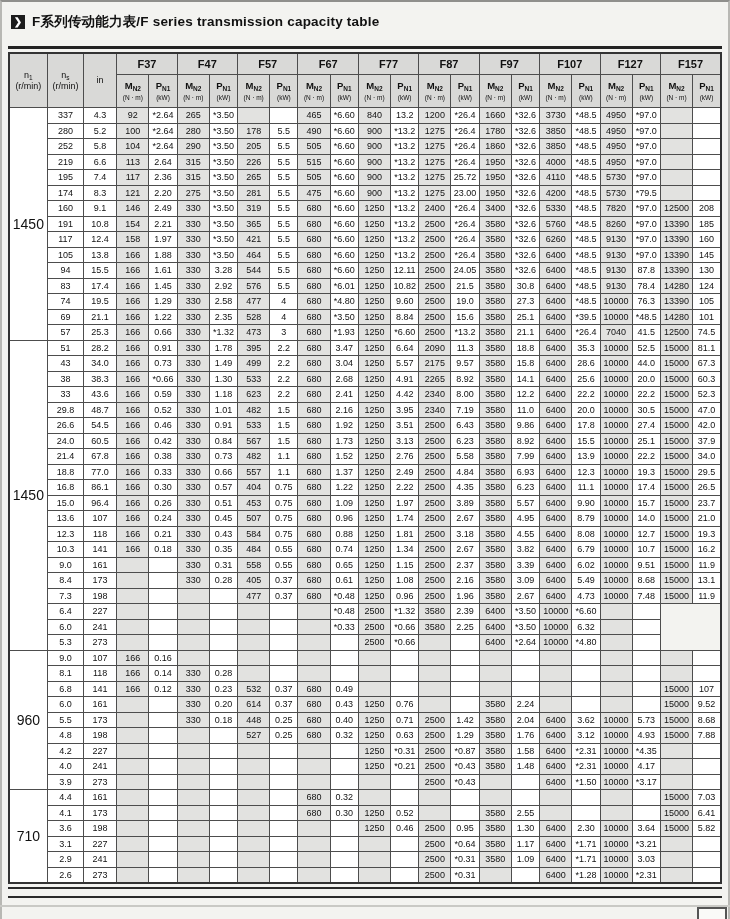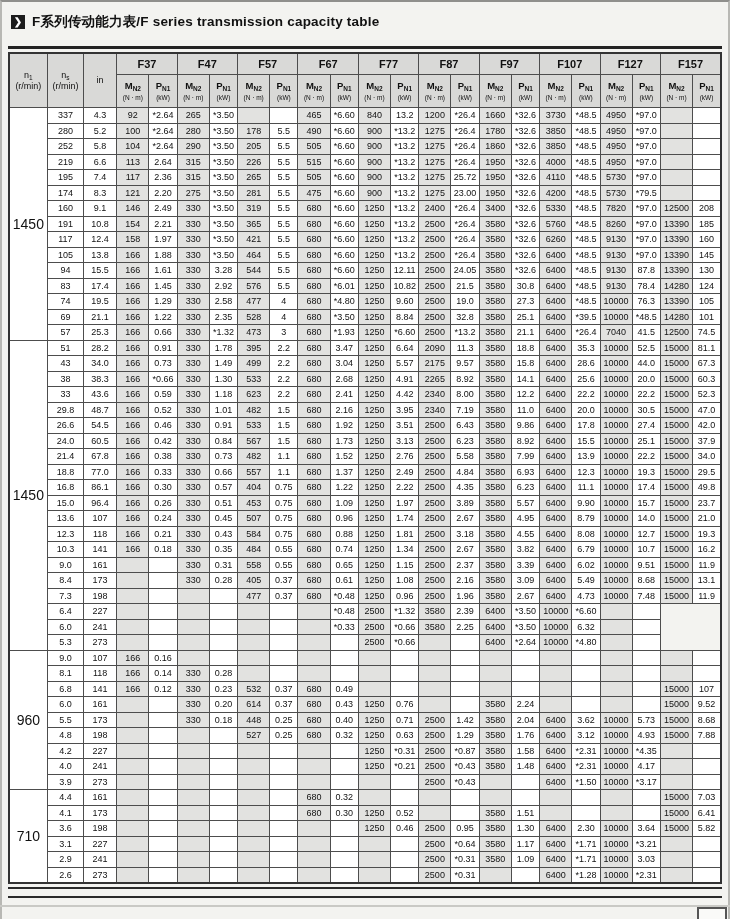--- a/index.html
+++ b/index.html
@@ -504,21 +504,21 @@
         <td class="pn1">1.22</td>
         <td class="mn2">330</td>
         <td class="pn1">2.35</td>
         <td class="mn2">528</td>
         <td class="pn1">4</td>
         <td class="mn2">680</td>
         <td class="pn1">*3.50</td>
         <td class="mn2">1250</td>
         <td class="pn1">8.84</td>
         <td class="mn2">2500</td>
-        <td class="pn1">32.8</td>
+        <td class="pn1">15.6</td>
         <td class="mn2">3580</td>
         <td class="pn1">25.1</td>
         <td class="mn2">6400</td>
         <td class="pn1">*39.5</td>
         <td class="mn2">10000</td>
         <td class="pn1">*48.5</td>
         <td class="mn2">14280</td>
         <td class="pn1">101</td>
       </tr>
       <tr>
@@ -777,21 +777,21 @@
         <td class="pn1">2.22</td>
         <td class="mn2">2500</td>
         <td class="pn1">4.35</td>
         <td class="mn2">3580</td>
         <td class="pn1">6.23</td>
         <td class="mn2">6400</td>
         <td class="pn1">11.1</td>
         <td class="mn2">10000</td>
         <td class="pn1">17.4</td>
         <td class="mn2">15000</td>
-        <td class="pn1">49.8</td>
+        <td class="pn1">26.5</td>
       </tr>
       <tr>
         <td class="leftcol">15.0</td>
         <td class="leftcol">96.4</td>
         <td class="mn2">166</td>
         <td class="pn1">0.26</td>
         <td class="mn2">330</td>
         <td class="pn1">0.51</td>
         <td class="mn2">453</td>
         <td class="pn1">0.75</td>
@@ -1271,21 +1271,21 @@
         <td class="pn1"></td>
         <td class="mn2"></td>
         <td class="pn1"></td>
         <td class="mn2">680</td>
         <td class="pn1">0.30</td>
         <td class="mn2">1250</td>
         <td class="pn1">0.52</td>
         <td class="mn2"></td>
         <td class="pn1"></td>
         <td class="mn2">3580</td>
-        <td class="pn1">1.51</td>
+        <td class="pn1">2.55</td>
         <td class="mn2"></td>
         <td class="pn1"></td>
         <td class="mn2"></td>
         <td class="pn1"></td>
         <td class="mn2">15000</td>
         <td class="pn1">6.41</td>
       </tr>
       <tr>
         <td class="leftcol">3.6</td>
         <td class="leftcol">198</td>

